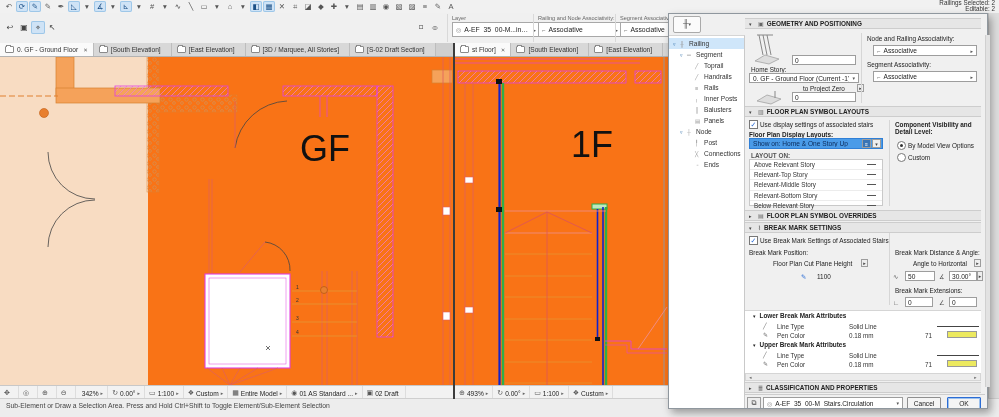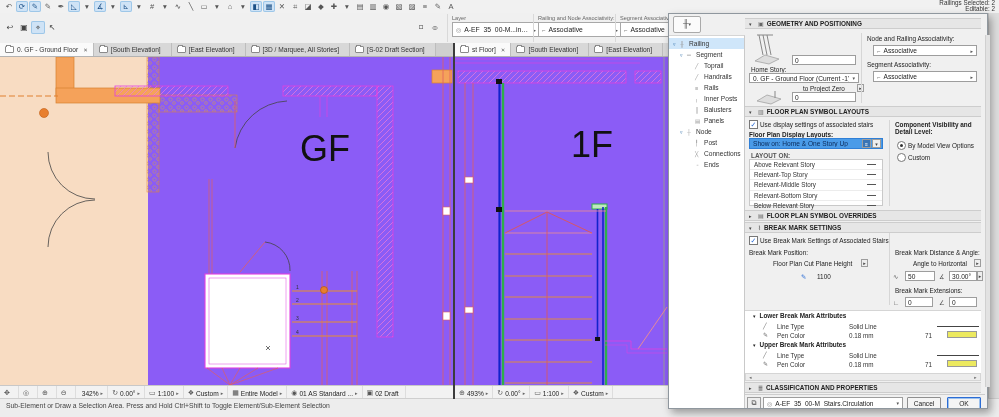--- a/index.html
+++ b/index.html
@@ -27,21 +27,21 @@
   .pict{color:#888;font-size:6px;}
   
   .window{position:absolute;top:43px;background:#fff;}
   .tabbar{height:13px;background:#cfcfcf;border-bottom:1px solid #b3b3b3;display:flex;overflow:hidden;}
   .tab{display:flex;align-items:center;gap:3px;padding:0 5px;font-size:6.6px;color:#333;
        background:#d8d8d8;border-right:1px solid #bdbdbd;white-space:nowrap;flex:0 0 auto;}
   .tab.active{background:#fafafa;}
   .folder{position:relative;width:7px;height:5px;border:1px solid #8a8a8a;background:#fff;border-radius:1px;flex:0 0 auto;}
   .folder::before{content:"";position:absolute;top:-2px;left:0;width:3px;height:1px;border:1px solid #8a8a8a;border-bottom:none;background:#fff;}
   .tabclose{font-size:5.5px;color:#666;margin-left:2px;}
-  .canvas{position:relative;background:#8b5cf6;overflow:hidden;}
+  .canvas{position:relative;background:#f97316;overflow:hidden;}
   .winbar{height:14px;background:#f2f2f2;border-top:1px solid #c8c8c8;display:flex;align-items:center;font-size:6.6px;overflow:hidden;}
   .seg{display:flex;align-items:center;gap:2px;padding:0 4px;height:100%;border-right:1px solid #ddd;white-space:nowrap;flex:0 0 auto;}
   .seg .gi{font-size:7px;color:#555;}
   .seg .ar{font-size:5px;color:#666;}
   .windivider{position:absolute;left:453px;top:43px;width:2px;height:356px;background:#3c3c3c;z-index:5;}
   .rightedge{position:absolute;left:988px;top:13px;width:11px;height:396px;background:#dedede;border-left:1px solid #c4c4c4;}
   
   .statusbar{position:absolute;left:0;top:398px;width:999px;height:19px;background:#ededed;
              border-top:1px solid #cfcfcf;font-size:6.8px;color:#444;padding:3px 0 0 6px;box-sizing:border-box;}
   

